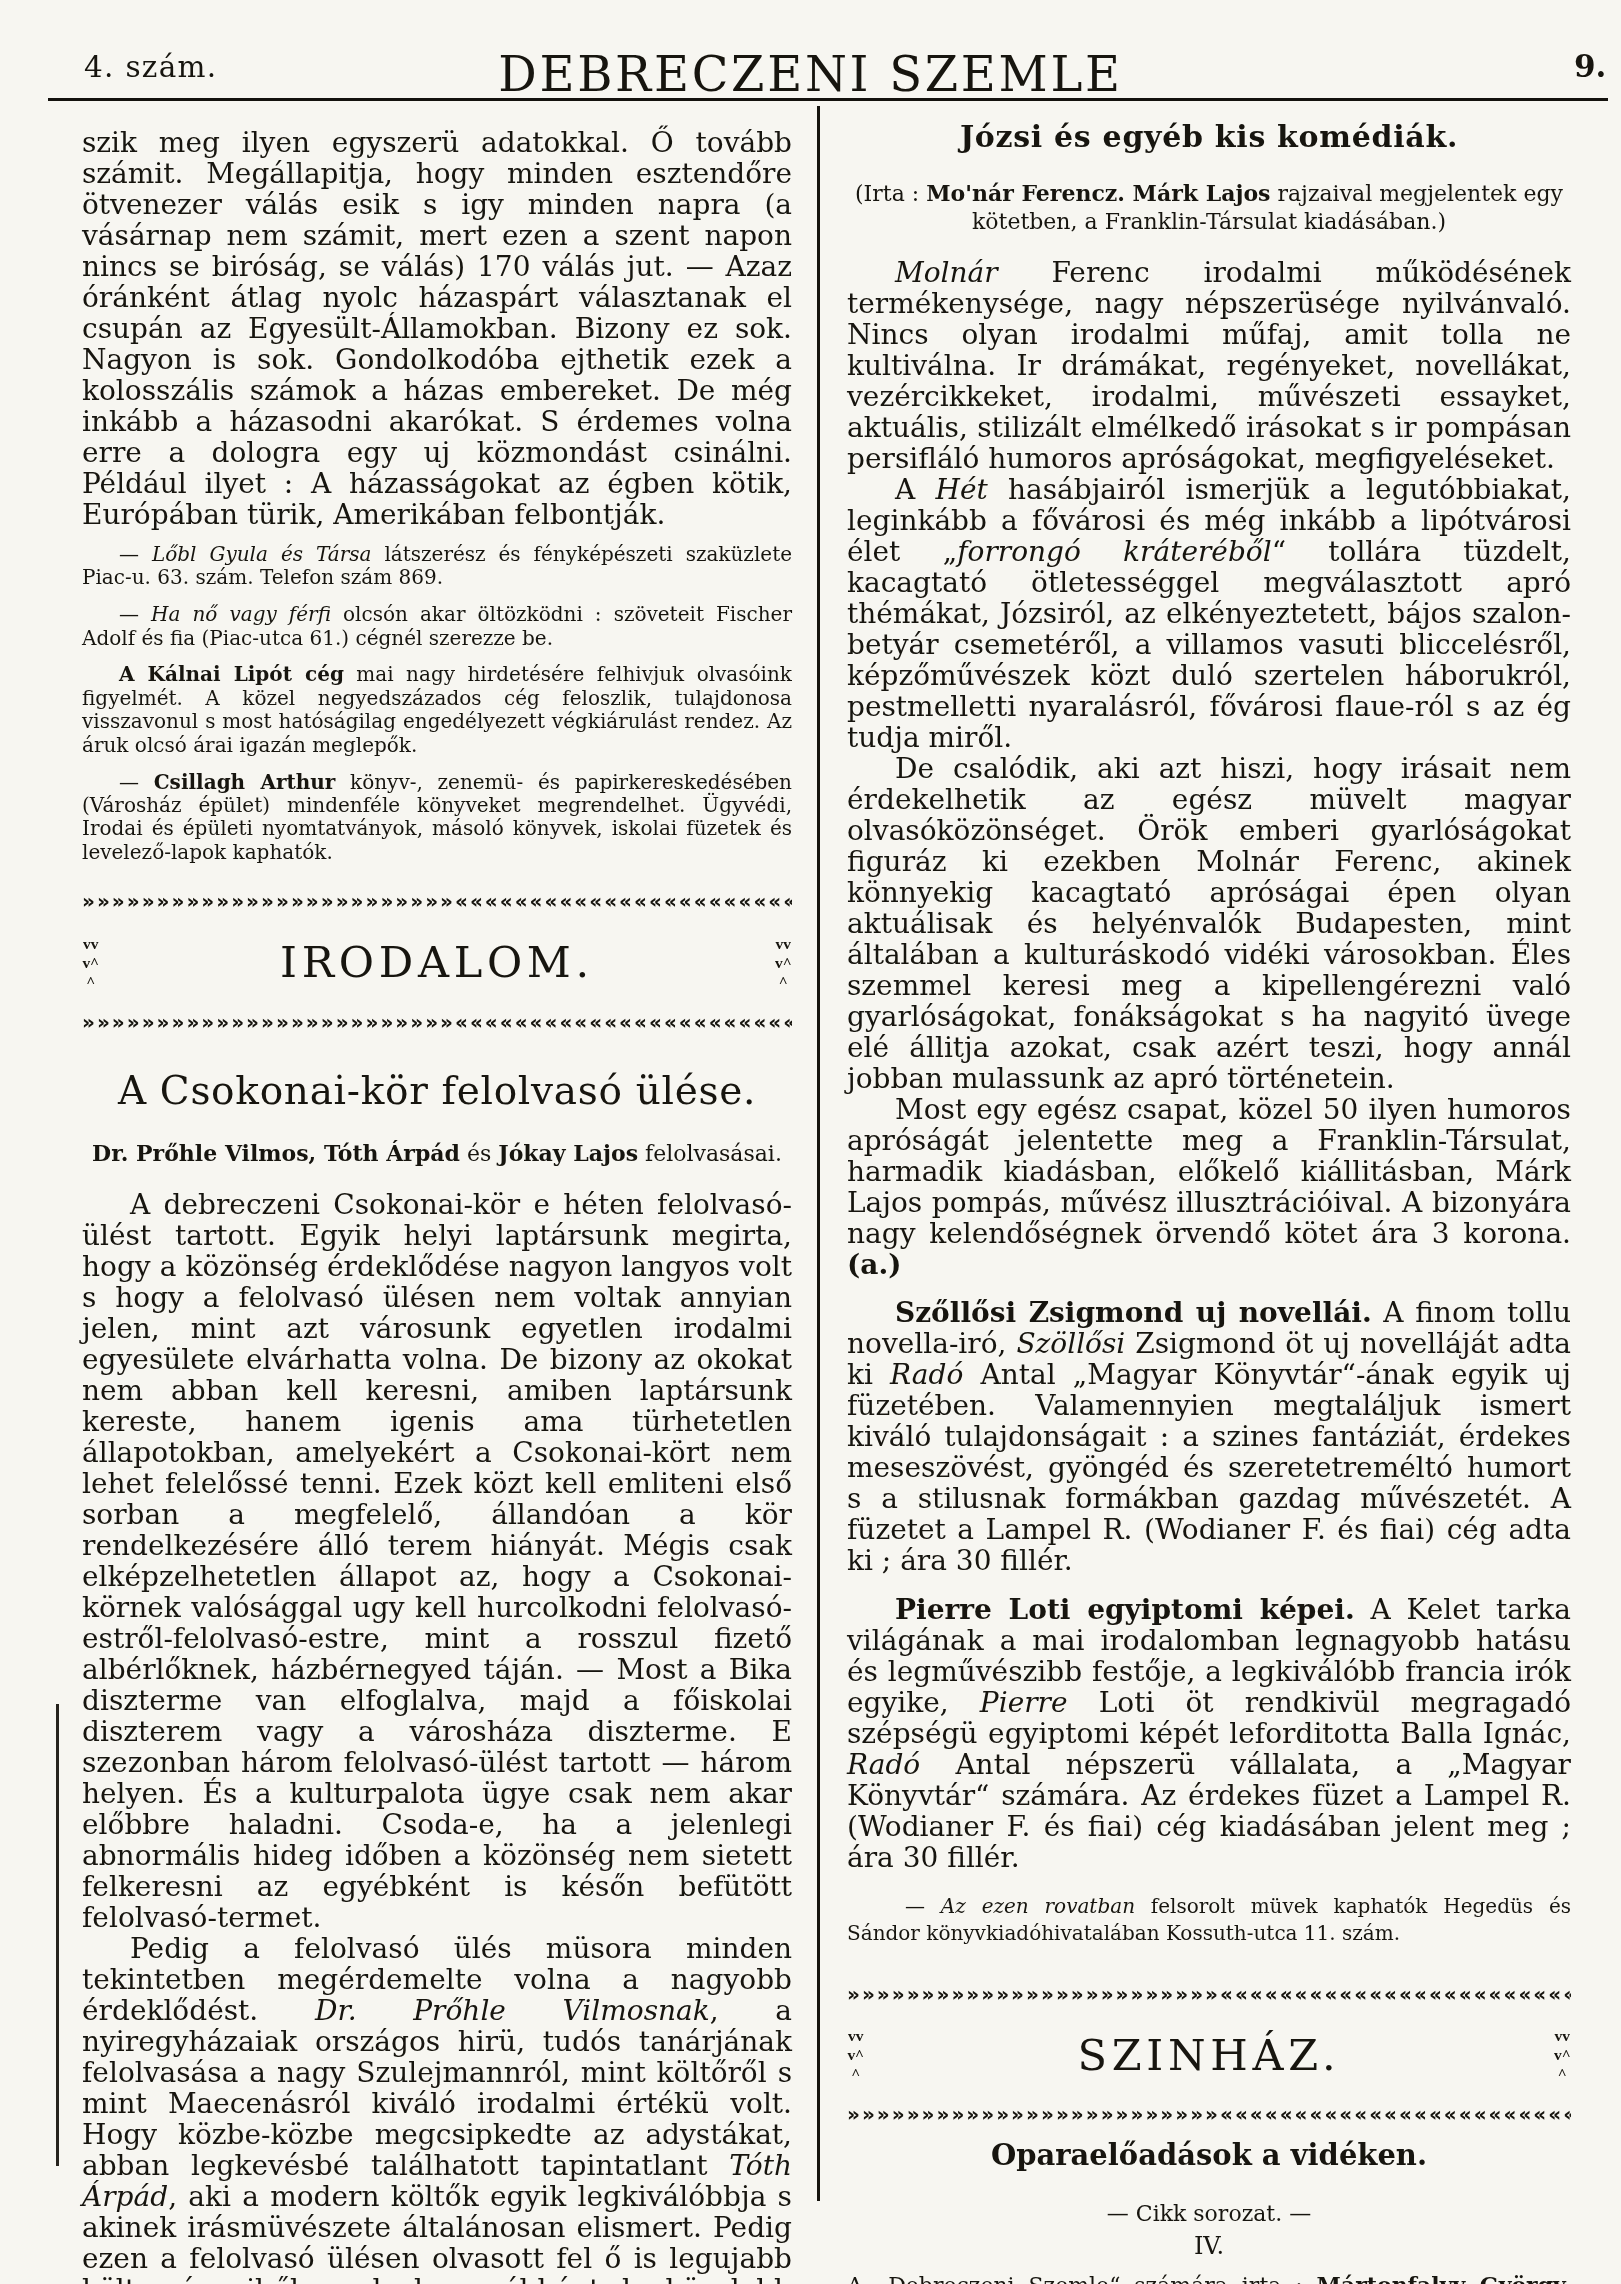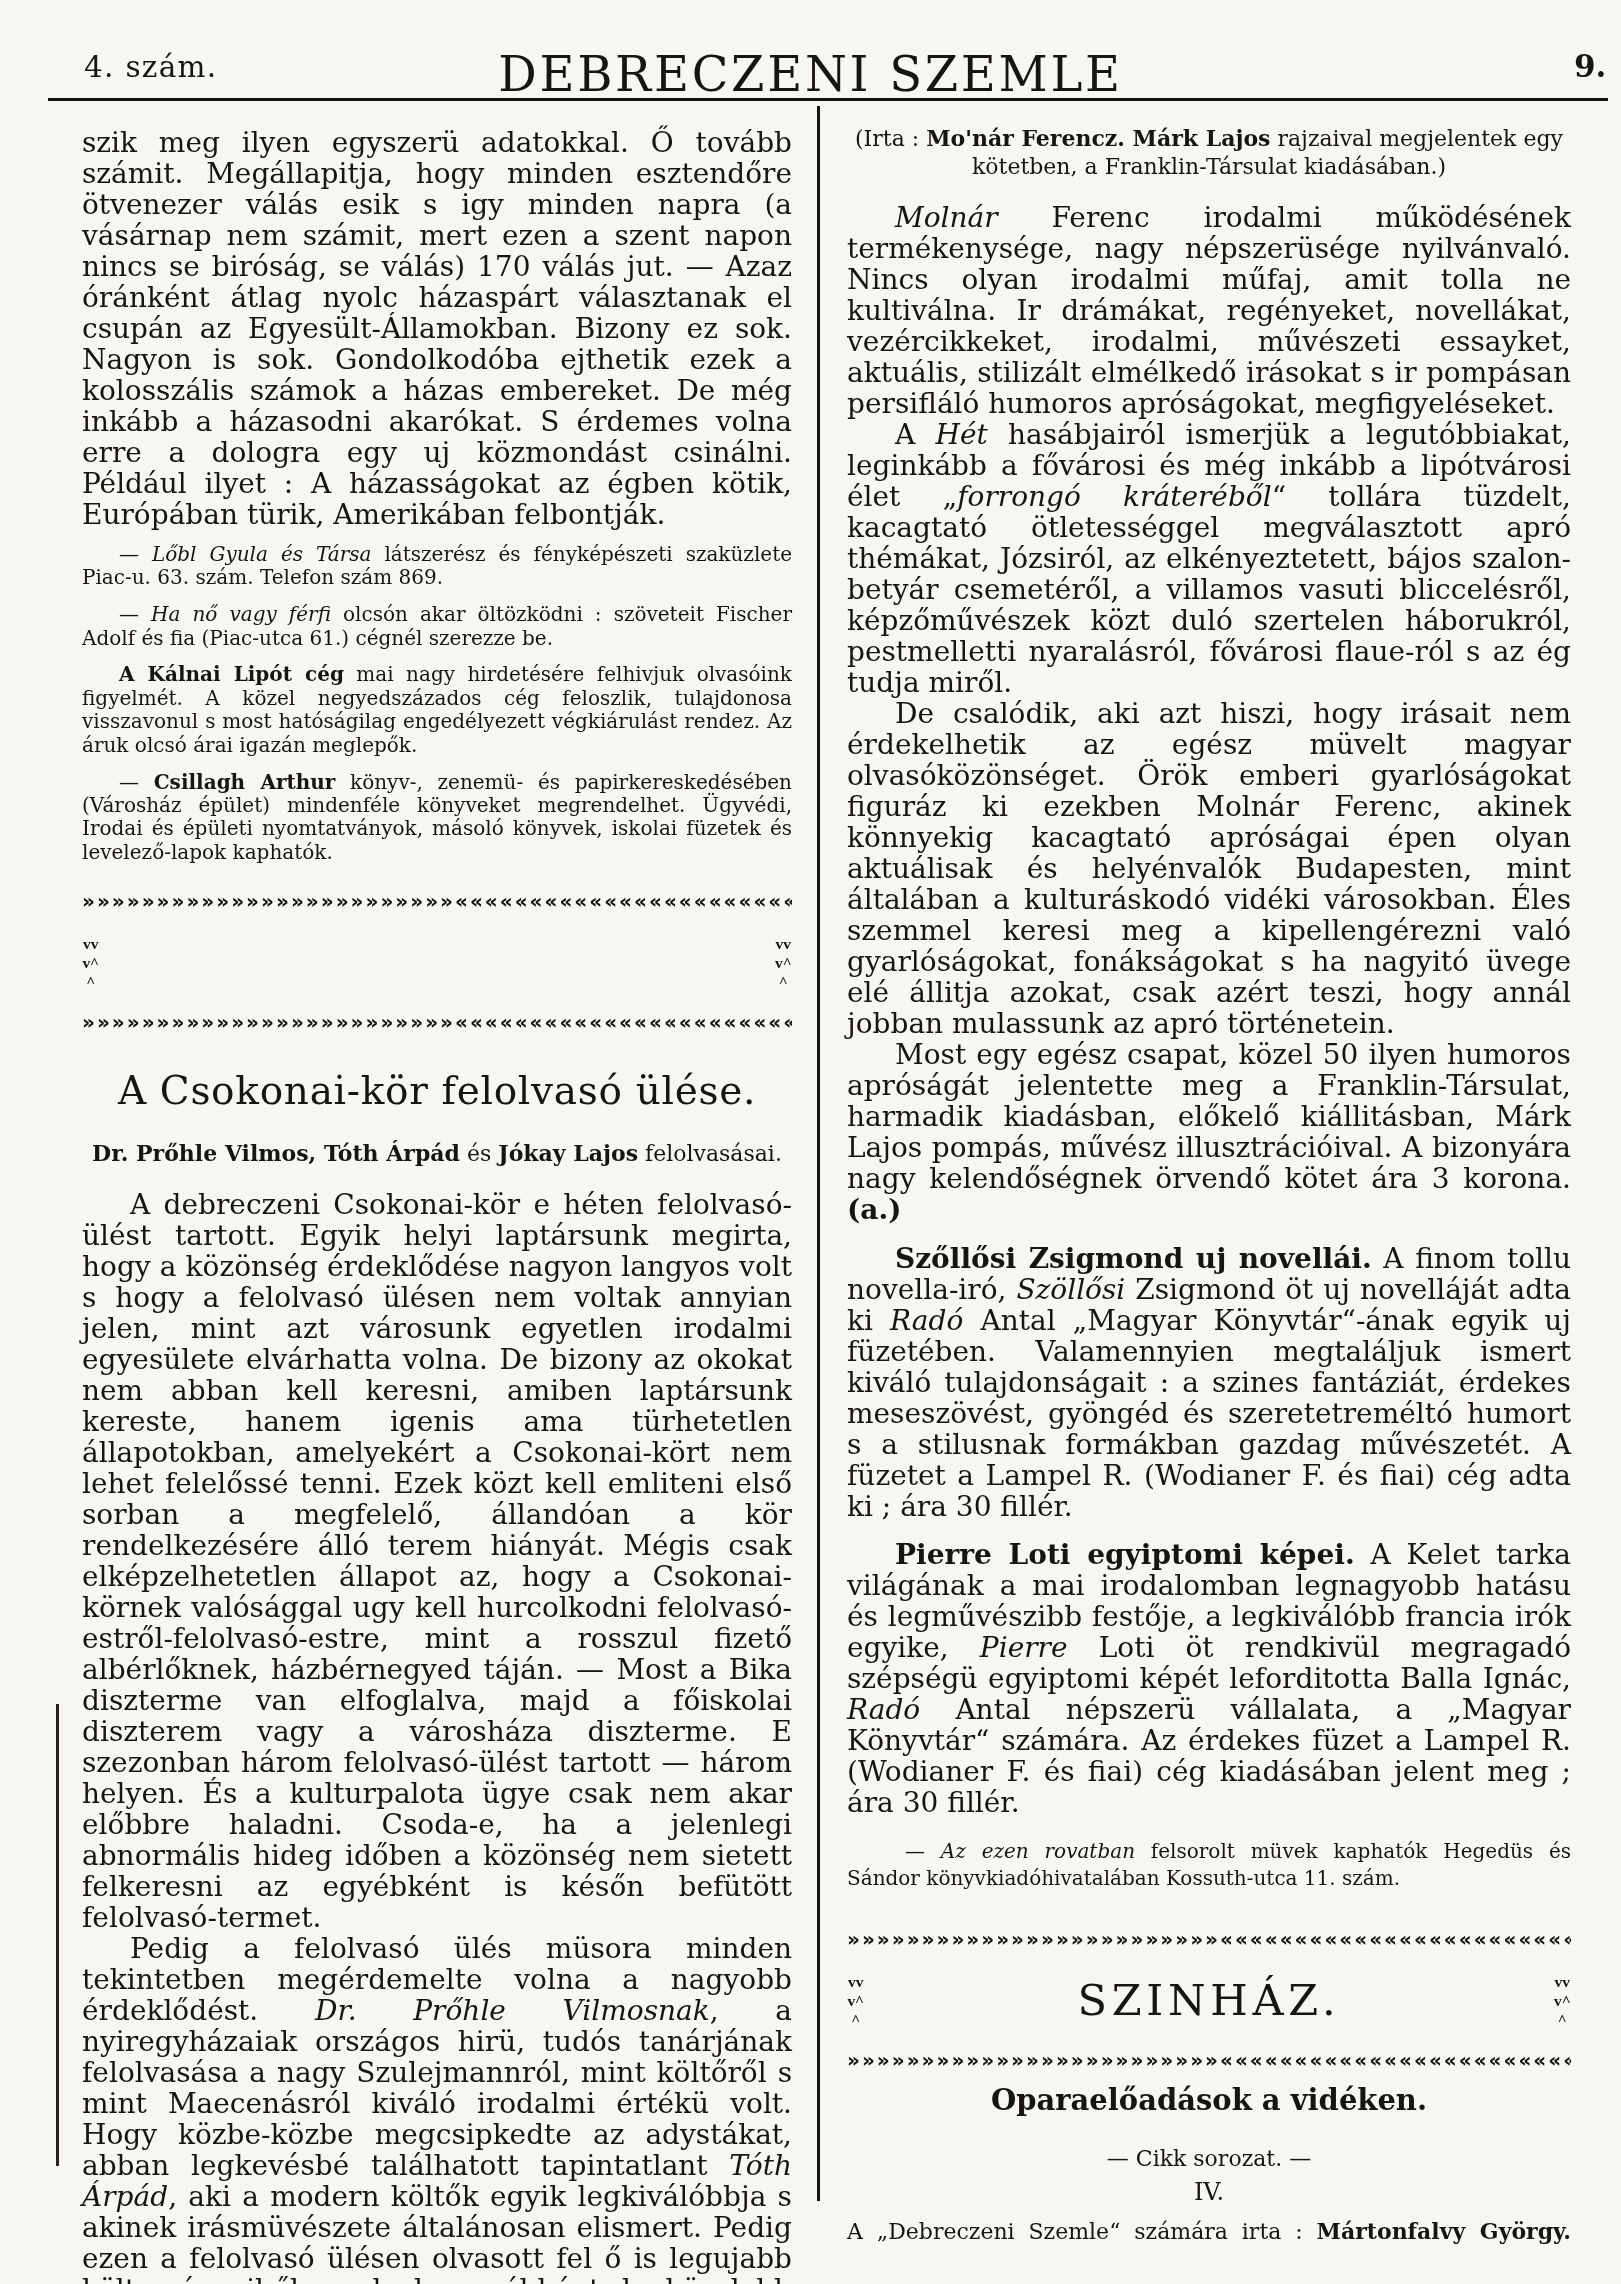--- a/index.html
+++ b/index.html
@@ -92,40 +92,42 @@
     <p class="ad"><b>A Kálnai Lipót cég</b><span> mai nagy hirdetésére felhivjuk olvasóink figyelmét. A közel negyedszázados cég feloszlik, tulajdonosa visszavonul s most hatóságilag engedélyezett végkiárulást rendez. Az áruk olcsó árai igazán meglepők.</span></p>
     <p class="ad"><span>— </span><b>Csillagh Arthur</b><span> könyv-, zenemü- és papirkereskedésében (Városház épület) mindenféle könyveket megrendelhet. Ügyvédi, Irodai és épületi nyomtatványok, másoló könyvek, iskolai füzetek és levelező-lapok kaphatók.</span></p>
 
     <div class="orn-box">
       <div class="orn-row">
         <span>»»»»»»»»»»»»»»»»»»»»»»»»»</span>
         <span>«««««««««««««««««««««««««</span>
       </div>
       <div class="orn-mid">
         <div class="orn-side">vvv^^</div>
+        <div class="orn-title">IRODALOM.</div>
         <div class="orn-side">vvv^^</div>
       </div>
       <div class="orn-row">
         <span>»»»»»»»»»»»»»»»»»»»»»»»»»</span>
         <span>«««««««««««««««««««««««««</span>
       </div>
     </div>
 
     <h1 class="article-title">A Csokonai-kör felolvasó ülése.</h1>
     <p class="article-byline"><b>Dr. Prőhle Vilmos, Tóth Árpád</b><span> és </span><b>Jókay Lajos</b><span> felolvasásai.</span></p>
 
     <div>
       <p class="body-text indent first-para">A debreczeni Csokonai-kör e héten felolvasó-ülést tartott. Egyik helyi laptársunk megirta, hogy a közönség érdeklődése nagyon langyos volt s hogy a felolvasó ülésen nem voltak annyian jelen, mint azt városunk egyetlen irodalmi egyesülete elvárhatta volna. De bizony az okokat nem abban kell keresni, amiben laptársunk kereste, hanem igenis ama türhetetlen állapotokban, amelyekért a Csokonai-kört nem lehet felelőssé tenni. Ezek közt kell emliteni első sorban a megfelelő, állandóan a kör rendelkezésére álló terem hiányát. Mégis csak elképzelhetetlen állapot az, hogy a Csokonai-körnek valósággal ugy kell hurcolkodni felolvasó-estről-felolvasó-estre, mint a rosszul fizető albérlőknek, házbérnegyed táján. — Most a Bika diszterme van elfoglalva, majd a főiskolai diszterem vagy a városháza diszterme. E szezonban három felolvasó-ülést tartott — három helyen. És a kulturpalota ügye csak nem akar előbbre haladni. Csoda-e, ha a jelenlegi abnormális hideg időben a közönség nem sietett felkeresni az egyébként is későn befütött felolvasó-termet.</p>
       <p class="body-text indent"><span>Pedig a felolvasó ülés müsora minden tekintetben megérdemelte volna a nagyobb érdeklődést. </span><i>Dr. Prőhle Vilmosnak</i><span>, a nyiregyházaiak országos hirü, tudós tanárjának felolvasása a nagy Szulejmannról, mint költőről s mint Maecenásról kiváló irodalmi értékü volt. Hogy közbe-közbe megcsipkedte az adystákat, abban legkevésbé találhatott tapintatlant </span><i>Tóth Árpád</i><span>, aki a modern költők egyik legkiválóbbja s akinek irásmüvészete általánosan elismert. Pedig ezen a felolvasó ülésen olvasott fel ő is legujabb költeményeiből, melyek egyébként legközelebb fognak megjelenni a </span></p>
 
     </div>
   </div>
 
   <div class="col col-right">
 
+    <h2 class="right-title">Józsi és egyéb kis komédiák.</h2>
     <p class="right-byline"><span>(Irta : </span><b>Mo'nár Ferencz. Márk Lajos</b><span> rajzaival megjelentek egy kötetben, a Franklin-Társulat kiadásában.)</span></p>
 
     <div>
       <p class="body-text indent first-para"><i>Molnár</i><span> Ferenc irodalmi működésének termékenysége, nagy népszerüsége nyilvánvaló. Nincs olyan irodalmi műfaj, amit tolla ne kultiválna. Ir drámákat, regényeket, novellákat, vezércikkeket, irodalmi, művészeti essayket, aktuális, stilizált elmélkedő irásokat s ir pompásan persifláló humoros apróságokat, megfigyeléseket.</span></p>
       <p class="body-text indent"><span>A </span><i>Hét</i><span> hasábjairól ismerjük a legutóbbiakat, leginkább a fővárosi és még inkább a lipótvárosi élet „</span><i>forrongó kráteréből</i><span>“ tollára tüzdelt, kacagtató ötletességgel megválasztott apró thémákat, Józsiról, az elkényeztetett, bájos szalon-betyár csemetéről, a villamos vasuti bliccelésről, képzőművészek közt duló szertelen háborukról, pestmelletti nyaralásról, fővárosi flaue-ról s az ég tudja miről.</span></p>
       <p class="body-text indent">De csalódik, aki azt hiszi, hogy irásait nem érdekelhetik az egész müvelt magyar olvasóközönséget. Örök emberi gyarlóságokat figuráz ki ezekben Molnár Ferenc, akinek könnyekig kacagtató apróságai épen olyan aktuálisak és helyénvalók Budapesten, mint általában a kulturáskodó vidéki városokban. Éles szemmel keresi meg a kipellengérezni való gyarlóságokat, fonákságokat s ha nagyitó üvege elé állitja azokat, csak azért teszi, hogy annál jobban mulassunk az apró történetein.</p>
       <p class="body-text indent"><span>Most egy egész csapat, közel 50 ilyen humoros apróságát jelentette meg a Franklin-Társulat, harmadik kiadásban, előkelő kiállitásban, Márk Lajos pompás, művész illusztrációival. A bizonyára nagy kelendőségnek örvendő kötet ára 3 korona. </span><b>(a.)</b></p>
     </div>
 
     <p class="body-text indent subsection"><b>Szőllősi Zsigmond uj novellái.</b><span> A finom tollu novella-iró, </span><i>Szöllősi</i><span> Zsigmond öt uj novelláját adta ki </span><i>Radó</i><span> Antal „Magyar Könyvtár“-ának egyik uj füzetében. Valamennyien megtaláljuk ismert kiváló tulajdonságait : a szines fantáziát, érdekes meseszövést, gyöngéd és szeretetreméltó humort s a stilusnak formákban gazdag művészetét. A füzetet a Lampel R. (Wodianer F. és fiai) cég adta ki ; ára 30 fillér.</span></p>

